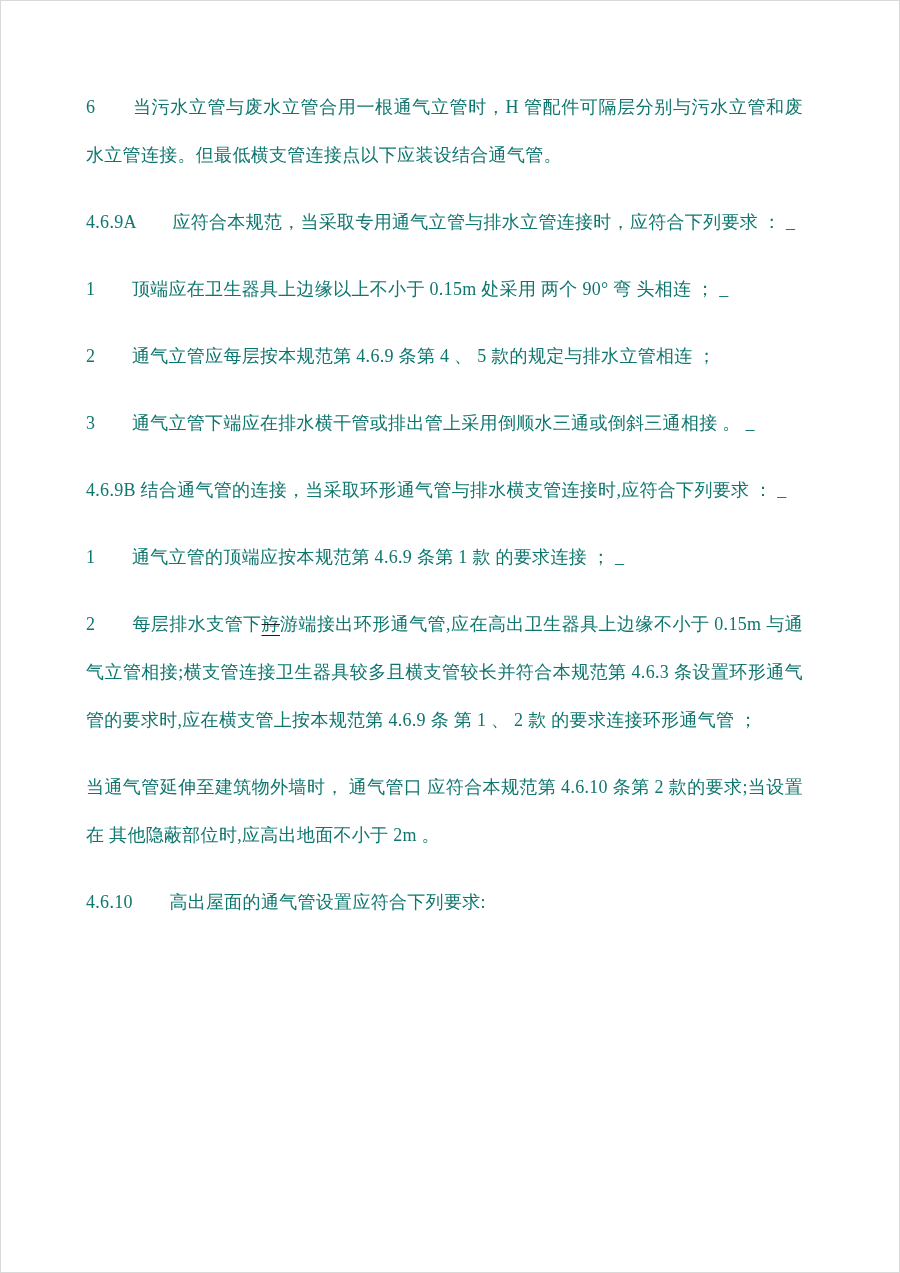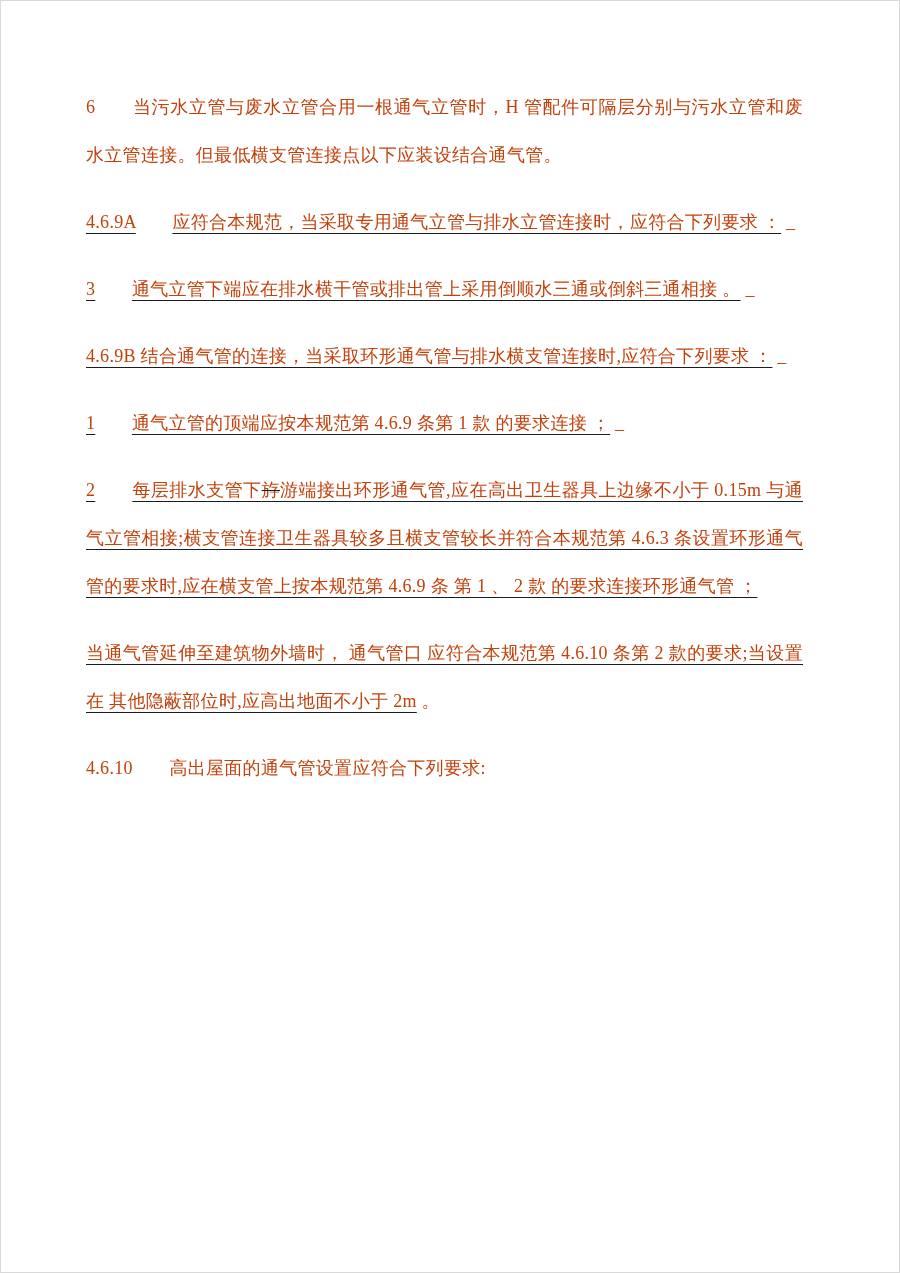--- a/index.html
+++ b/index.html
@@ -11,46 +11,47 @@
     background: #ffffff;
     border: 1px solid #d9d9d9;
     padding: 82px 84px 40px 85px;
     overflow: hidden;
   }
   .para {
     margin: 0 12px 19px 0;
     font-family: "Liberation Serif", "DejaVu Serif", serif;
     font-size: 18px;
     line-height: 48px;
-    color: #c2410c;
+    color: #0f766e;
     letter-spacing: 0.3px;
     word-break: break-all;
   }
   .para.justify { text-align: justify; }
   .u {
-    text-decoration: underline;
     text-underline-offset: 5px;
     text-decoration-thickness: 1px;
     text-decoration-color: #1c1c1c;
   }
   .strike {
     text-decoration: underline line-through;
     text-underline-offset: 5px;
     text-decoration-thickness: 1px;
     text-decoration-color: #1c1c1c;
   }
   .mark { white-space: pre; }
 </style>
 </head>
 <body>
 
 <div class="page">
   <div>
       <p class="para justify"><span>6　　当污水立管与废水立管合用一根通气立管时，H 管配件可隔层分别与污水立管和废水立管连接。但最低横支管连接点以下应装设结合通气管。</span></p>
       <p class="para"><span class="u">4.6.9A</span><span>　　</span><span class="u">应符合本规范，当采取专用通气立管与排水立管连接时，应符合下列要求 ：</span><span class="mark"> _</span></p>
+      <p class="para"><span class="u">1</span><span>　　</span><span class="u">顶端应在卫生器具上边缘以上不小于 0.15m 处采用 两个 90° 弯 头相连 ；</span><span class="mark"> _</span></p>
+      <p class="para"><span class="u">2</span><span>　　</span><span class="u">通气立管应每层按本规范第 4.6.9 条第 4 、 5 款的规定与排水立管相连</span><span> ；</span></p>
       <p class="para"><span class="u">3</span><span>　　</span><span class="u">通气立管下端应在排水横干管或排出管上采用倒顺水三通或倒斜三通相接 。</span><span class="mark"> _</span></p>
       <p class="para"><span class="u">4.6.9B 结合通气管的连接，当采取环形通气管与排水横支管连接时,应符合下列要求 ：</span><span class="mark"> _</span></p>
       <p class="para"><span class="u">1</span><span>　　</span><span class="u">通气立管的顶端应按本规范第 4.6.9 条第 1 款 的要求连接 ；</span><span class="mark"> _</span></p>
       <p class="para justify"><span class="u">2</span><span>　　</span><span class="u">每层排水支管下</span><span class="u strike">斿</span><span class="u">游端接出环形通气管,应在高出卫生器具上边缘不小于 0.15m 与通气立管相接;横支管连接卫生器具较多且横支管较长并符合本规范第 4.6.3 条设置环形通气管的要求时,应在横支管上按本规范第 4.6.9 条 第 1 、 2 款 的要求连接环形通气管 ；</span></p>
       <p class="para justify"><span class="u">当通气管延伸至建筑物外墙时， 通气管口 应符合本规范第 4.6.10 条第 2 款的要求;当设置在 其他隐蔽部位时,应高出地面不小于 2m</span><span> 。</span></p>
       <p class="para"><span>4.6.10　　高出屋面的通气管设置应符合下列要求:</span></p>
     </div>
 </div>
 
 </body></html>

